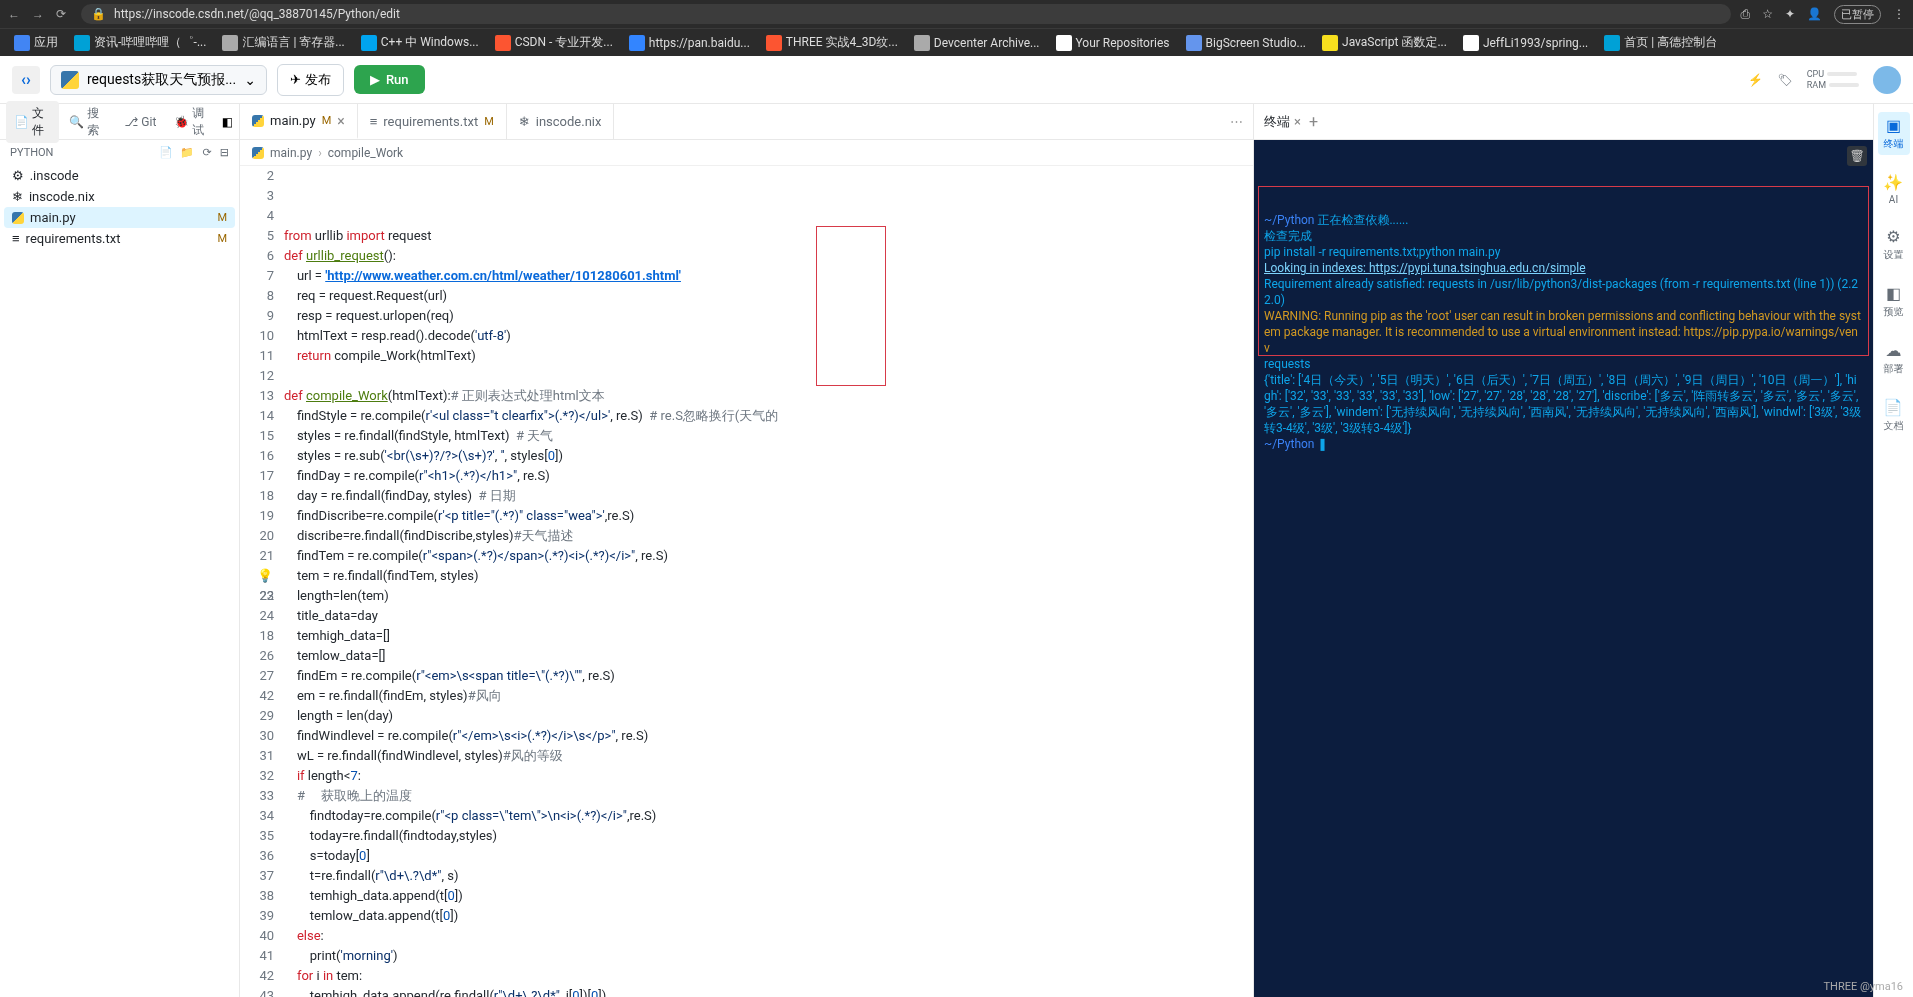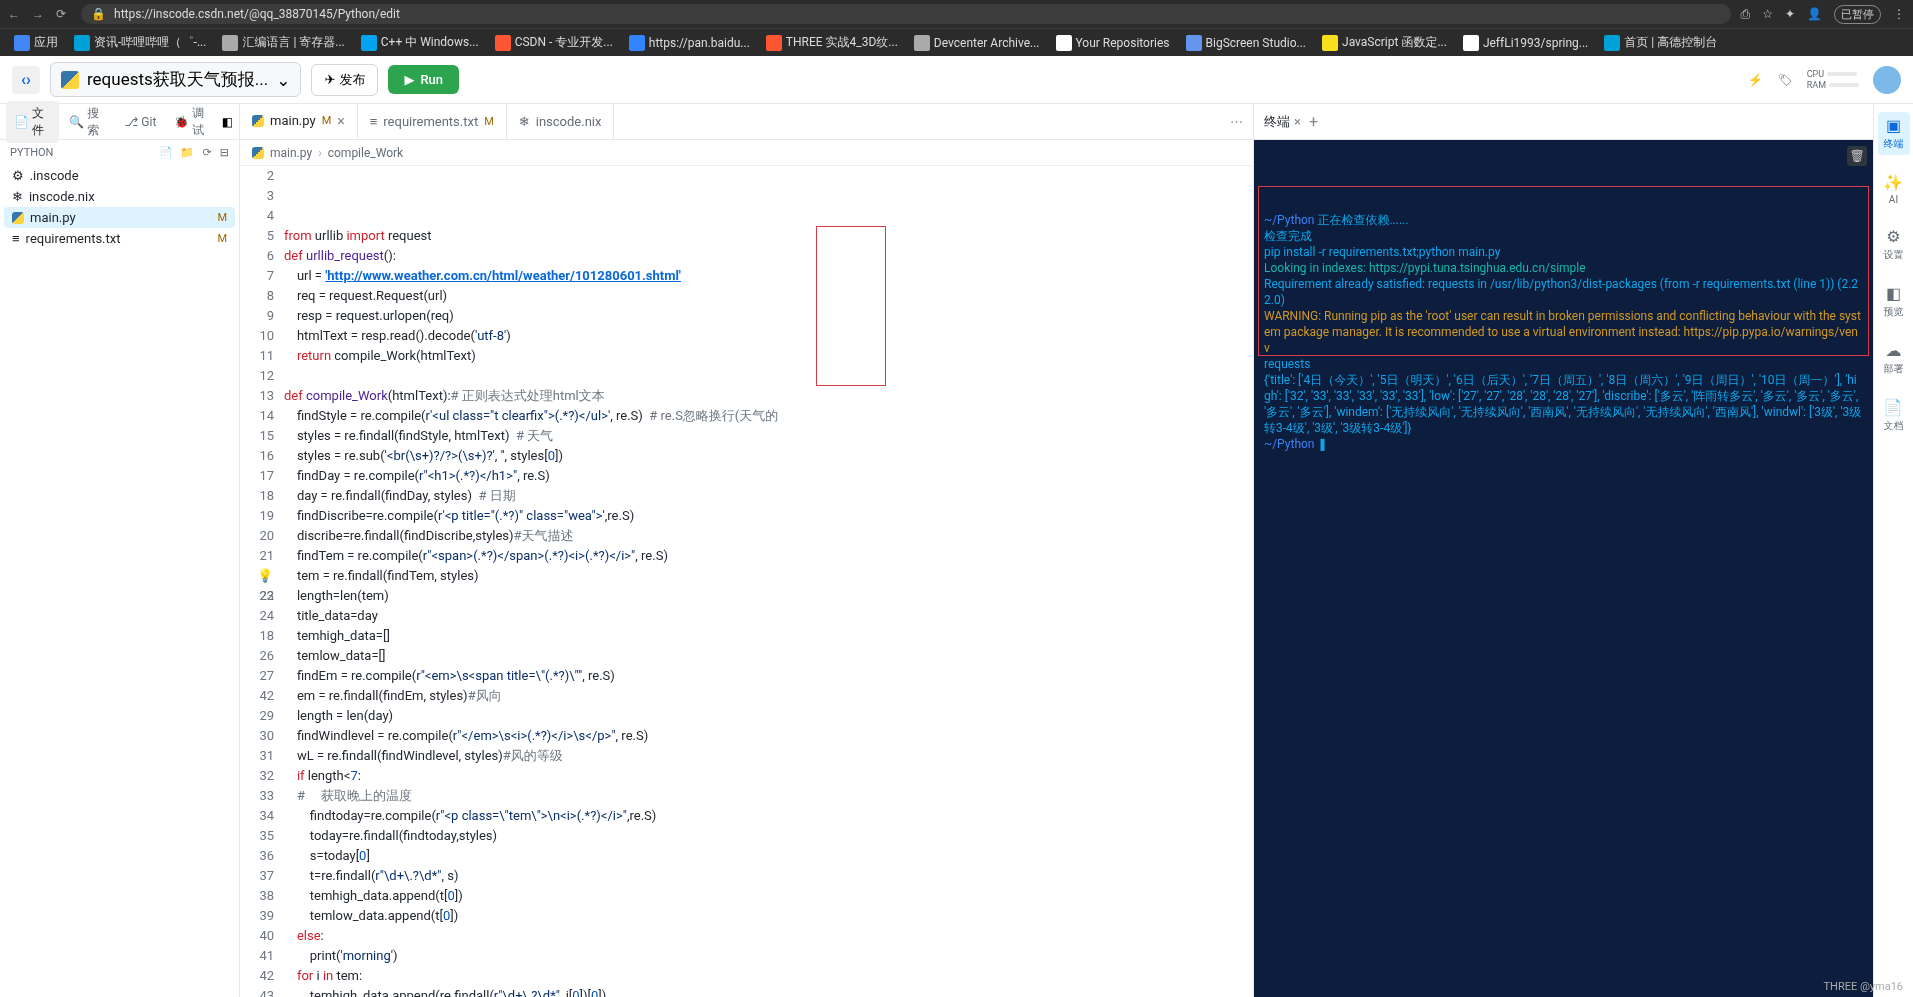--- a/index.html
+++ b/index.html
@@ -14,21 +14,21 @@
 .browser-bar .right-icons { display: flex; gap: 12px; align-items: center; }
 .browser-bar .pause-badge { border: 1px solid #888; border-radius: 12px; padding: 1px 6px; font-size: 11px; }
 
 .bookmarks-bar { height: 28px; background: #2b2b2b; display: flex; align-items: center; padding: 0 8px; gap: 4px; font-size: 12px; border-top: 1px solid #3a3a3a; }
 .bookmark-item { display: flex; align-items: center; gap: 4px; color: #ddd; padding: 3px 6px; cursor: pointer; white-space: nowrap; }
 .bookmark-icon { width: 16px; height: 16px; border-radius: 2px; display: inline-flex; align-items: center; justify-content: center; font-size: 10px; font-weight: bold; }
 
 
 .app-bar { height: 48px; background: #fff; border-bottom: 1px solid #e8e8e8; display: flex; align-items: center; padding: 0 12px; gap: 10px; }
 .app-bar .logo-box { width: 28px; height: 28px; background: #f0f0f0; border-radius: 4px; display: flex; align-items: center; justify-content: center; color: #0969da; font-weight: bold; font-size: 16px; }
-.project-selector { display: flex; align-items: center; gap: 8px; background: #f6f8fa; border: 1px solid #d0d7de; border-radius: 6px; padding: 5px 10px; cursor: pointer; font-size: 17px; }
+.project-selector { display: flex; align-items: center; gap: 8px; background: #f6f8fa; border: 1px solid #d0d7de; border-radius: 6px; padding: 5px 10px; cursor: pointer; font-size: 14px; }
 .py-icon { width: 18px; height: 18px; background: linear-gradient(135deg,#3776ab 50%,#ffd43b 50%); border-radius: 3px; }
 .publish-btn { display: flex; align-items: center; gap: 4px; background: #fff; border: 1px solid #d0d7de; border-radius: 6px; padding: 6px 12px; cursor: pointer; font-size: 13px; }
 .run-btn { display: flex; align-items: center; gap: 6px; background: #2da44e; color: #fff; border: none; border-radius: 6px; padding: 7px 16px; cursor: pointer; font-size: 13px; font-weight: 500; }
 .app-bar .spacer { flex: 1; }
 .app-bar .right-tools { display: flex; align-items: center; gap: 14px; color: #656d76; font-size: 12px; }
 .cpu-meter { display: flex; flex-direction: column; font-size: 9px; gap: 1px; }
 .meter-row { display: flex; align-items: center; gap: 3px; }
 .meter-bar { width: 30px; height: 4px; background: #e8e8e8; border-radius: 2px; }
 .avatar { width: 28px; height: 28px; border-radius: 50%; background: #7cb9e8; }
 
@@ -57,37 +57,37 @@
 .tab-more { position: absolute; right: 10px; color: #888; cursor: pointer; }
 .breadcrumb { height: 26px; display: flex; align-items: center; gap: 6px; padding: 0 12px; font-size: 12px; color: #656d76; border-bottom: 1px solid #f0f0f0; }
 .breadcrumb .sep { color: #aaa; }
 
 .code-area { flex: 1; display: flex; overflow: hidden; font-family: Consolas, Monaco, monospace; font-size: 13px; line-height: 20px; position: relative; }
 .gutter { width: 44px; text-align: right; padding-right: 10px; color: #6e7781; user-select: none; background: #fff; }
 .gutter .ln { height: 20px; }
 .code-lines { flex: 1; white-space: pre; color: #24292f; overflow-x: hidden; position: relative; }
 .code-lines .line { height: 20px; }
 .kw { color: #cf222e; }
-.fn { color: #4c1d95; }
+.fn { color: #4d7c0f; text-decoration: underline; }
 .str { color: #0a3069; }
 .url-str { color: #032f62; text-decoration: underline; color: #0969da; font-weight: bold; }
 .cmt { color: #6e7781; }
 .num { color: #0550ae; }
 .red-box { position: absolute; border: 1px solid #d73a49; background: transparent; pointer-events: none; }
 
 
 .terminal-wrap { width: 620px; border-left: 1px solid #e8e8e8; display: flex; flex-direction: column; background: #fff; }
 .terminal-tabs { height: 36px; display: flex; align-items: center; padding: 0 10px; font-size: 13px; gap: 8px; border-bottom: 1px solid #e8e8e8; }
 .term-tab { display: flex; align-items: center; gap: 4px; color: #1f2328; }
 .term-tab .close-x { color: #888; cursor: pointer; }
 .term-add { color: #888; cursor: pointer; font-size: 16px; }
 .terminal-body { flex: 1; background: #0c1d3e; color: #e8e8e8; font-family: Consolas, Monaco, monospace; font-size: 12px; padding: 8px 10px; overflow: hidden; line-height: 16px; white-space: pre-wrap; word-break: break-all; position: relative; }
 .term-green { color: #3b82f6; }
 .term-yellow { color: #d29922; }
-.term-red { color: #14b8a6; }
+.term-red { color: #7dd3fc; text-decoration: underline; }
 .term-white { color: #0ea5e9; }
 .term-trash { position: absolute; top: 6px; right: 6px; background: #30363d; width: 20px; height: 20px; border-radius: 3px; display: flex; align-items: center; justify-content: center; color: #ccc; cursor: pointer; }
 .terminal-body .red-outline { position: absolute; border: 1px solid #d73a49; pointer-events: none; }
 
 
 .right-rail { width: 40px; border-left: 1px solid #e8e8e8; display: flex; flex-direction: column; align-items: center; padding-top: 8px; gap: 14px; font-size: 10px; color: #656d76; }
 .rail-item { display: flex; flex-direction: column; align-items: center; gap: 2px; cursor: pointer; padding: 4px 2px; }
 .rail-item.active { color: #0969da; background: #ddf4ff; border-radius: 4px; width: 32px; }
 .rail-icon { font-size: 16px; }
 

